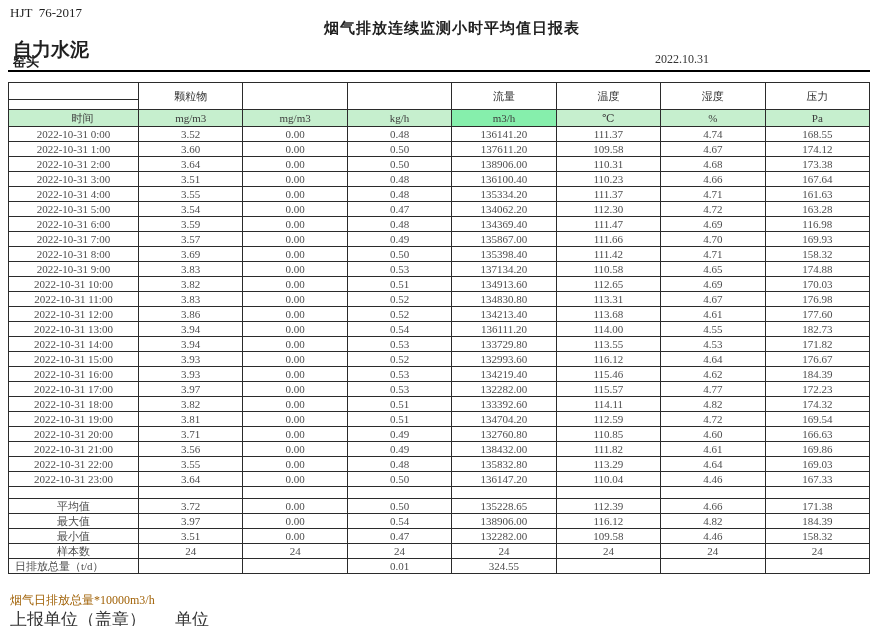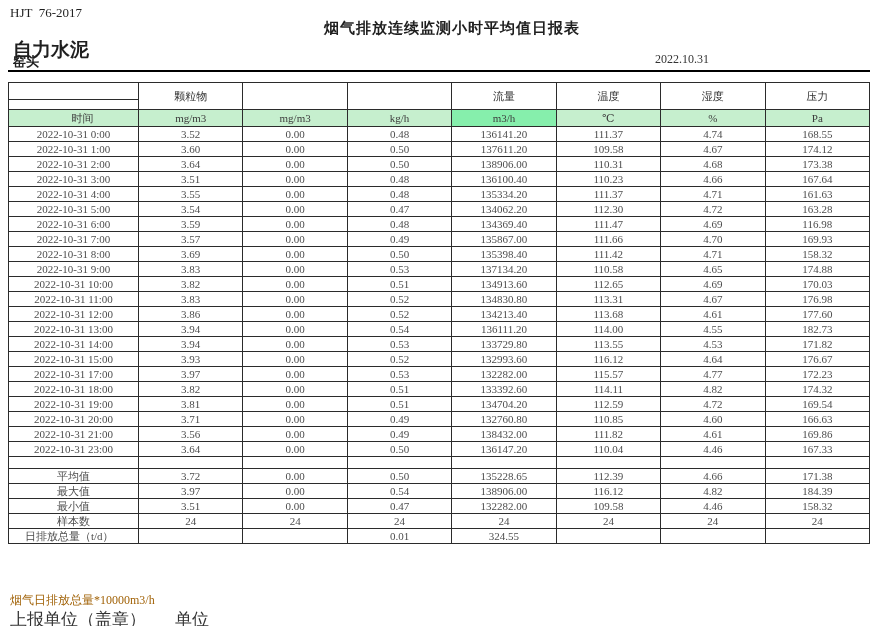--- a/index.html
+++ b/index.html
@@ -23,21 +23,21 @@
   table.report td{
     border:1px solid #2b2b2b;text-align:center;padding:0;
     height:14px;line-height:14px;overflow:hidden;white-space:nowrap;
   }
   tr.group-header td{height:25px;line-height:25px;color:#333;}
   td.time-head{padding:0;vertical-align:top;}
   td.time-head .gh-top{height:16px;border-bottom:1px solid #2b2b2b;}
   td.time-head .gh-bot{height:9px;}
   tr.unit-row td{height:16px;line-height:16px;color:#3c3c3c;}
   tr.spacer-row td{height:11px;}
-  tr.summary-row td.left{text-align:left;padding-left:16px;}
+  tr.summary-row td.left{text-align:left;padding-left:6px;}
 
   .footer-note{position:absolute;left:10px;top:592px;font-size:12px;color:#a16207;}
   .footer-line2{position:absolute;left:10px;top:608px;font-size:17px;color:#333;width:860px;}
   .footer-line2 .unit-label{position:absolute;left:165px;top:0;}
 </style>
 </head>
 <body>
 
 <div class="hjt">HJT  76-2017</div>
 <div class="title">烟气排放连续监测小时平均值日报表</div>
@@ -235,20 +235,30 @@
         <td>2022-10-31 15:00</td>
         <td>3.93</td>
         <td>0.00</td>
         <td>0.52</td>
         <td>132993.60</td>
         <td>116.12</td>
         <td>4.64</td>
         <td>176.67</td>
       </tr>
       <tr>
+        <td>2022-10-31 16:00</td>
+        <td>3.93</td>
+        <td>0.00</td>
+        <td>0.53</td>
+        <td>134219.40</td>
+        <td>115.46</td>
+        <td>4.62</td>
+        <td>184.39</td>
+      </tr>
+      <tr>
         <td>2022-10-31 17:00</td>
         <td>3.97</td>
         <td>0.00</td>
         <td>0.53</td>
         <td>132282.00</td>
         <td>115.57</td>
         <td>4.77</td>
         <td>172.23</td>
       </tr>
       <tr>
@@ -285,20 +295,30 @@
         <td>2022-10-31 21:00</td>
         <td>3.56</td>
         <td>0.00</td>
         <td>0.49</td>
         <td>138432.00</td>
         <td>111.82</td>
         <td>4.61</td>
         <td>169.86</td>
       </tr>
       <tr>
+        <td>2022-10-31 22:00</td>
+        <td>3.55</td>
+        <td>0.00</td>
+        <td>0.48</td>
+        <td>135832.80</td>
+        <td>113.29</td>
+        <td>4.64</td>
+        <td>169.03</td>
+      </tr>
+      <tr>
         <td>2022-10-31 23:00</td>
         <td>3.64</td>
         <td>0.00</td>
         <td>0.50</td>
         <td>136147.20</td>
         <td>110.04</td>
         <td>4.46</td>
         <td>167.33</td>
       </tr>
       <tr class="spacer-row">

